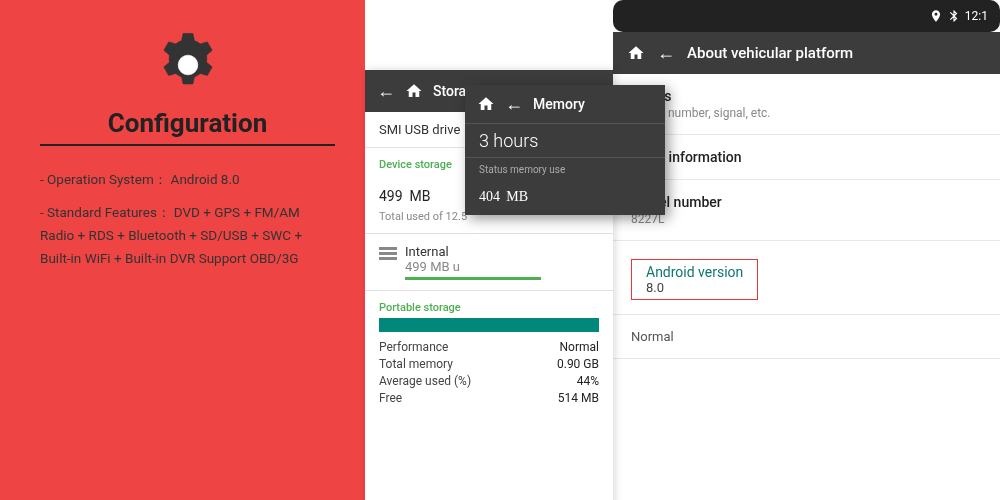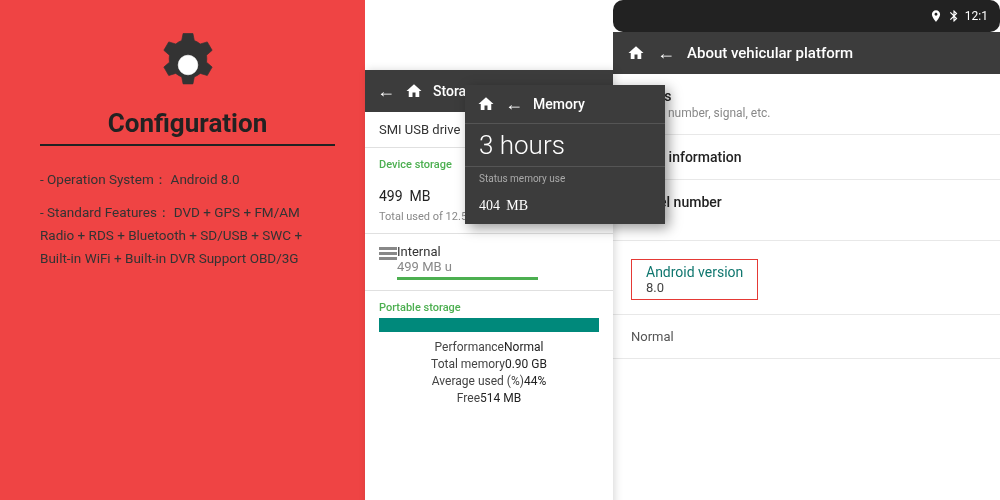--- a/index.html
+++ b/index.html
@@ -103,20 +103,21 @@
     }
     .storage-total {
       font-size: 11px;
       color: #888;
       margin-top: 2px;
     }
     .internal-section {
       padding: 10px 14px;
       display: flex;
       align-items: flex-start;
+      gap: 8px;
       border-bottom: 1px solid #e0e0e0;
     }
     .lines-icon {
       margin-top: 3px;
       display: flex;
       flex-direction: column;
       gap: 2px;
     }
     .line-bar {
       width: 18px;
@@ -141,21 +142,21 @@
     .teal-bar {
       height: 14px;
       background: #00897B;
       margin: 0 14px;
     }
     .stats-section {
       padding: 8px 14px;
     }
     .stat-row {
       display: flex;
-      justify-content: center;
+      justify-content: space-between;
       font-size: 12px;
       color: #444;
       margin-bottom: 3px;
     }
     .stat-val { color: #222; }
 
     
     .memory-overlay {
       position: absolute;
       top: 55px;
@@ -171,21 +172,21 @@
       align-items: center;
       padding: 8px 12px;
       gap: 10px;
       border-bottom: 1px solid #555;
     }
     .memory-title {
       font-size: 14px;
       font-weight: 500;
     }
     .memory-hours {
-      font-size: 26px;
+      font-size: 18px;
       font-weight: 300;
       padding: 6px 14px;
       border-bottom: 1px solid #555;
     }
     .avg-label {
       font-size: 10px;
       color: #aaa;
       padding: 6px 14px 2px;
     }
     .avg-mb {

